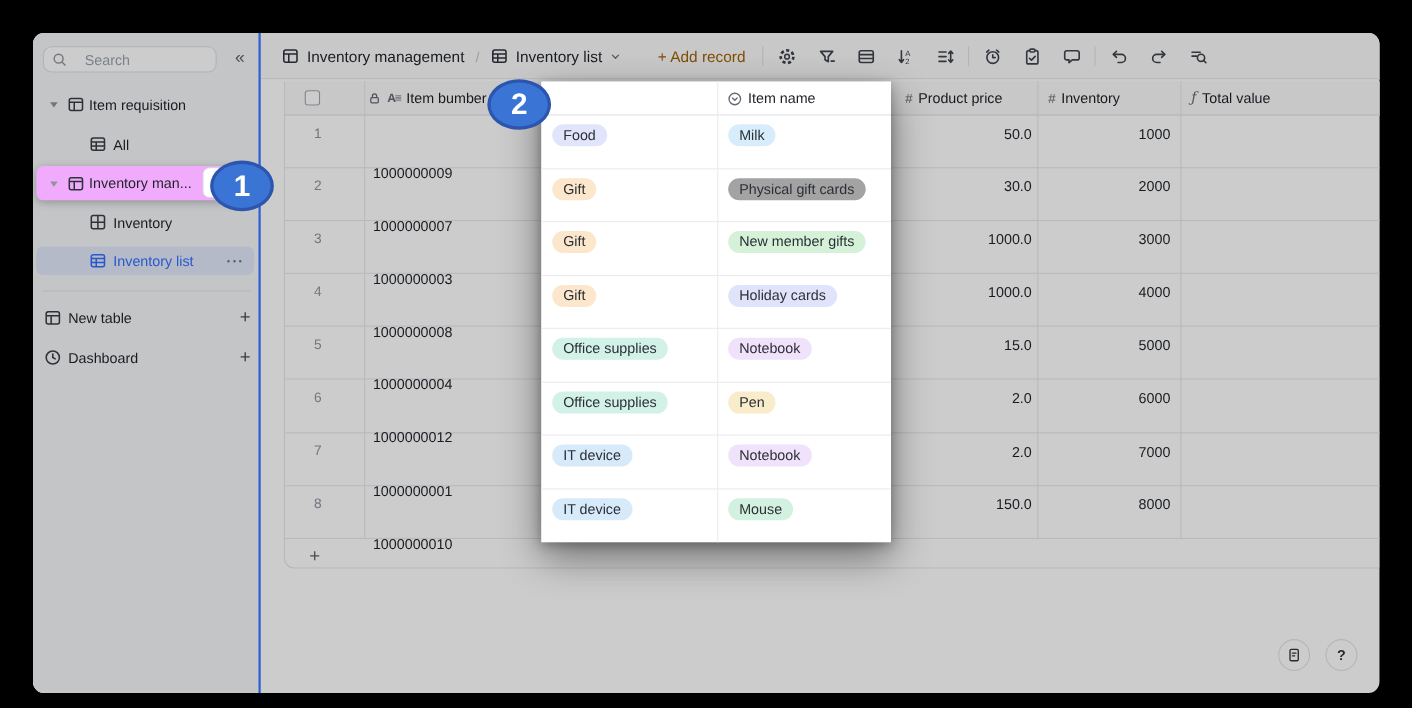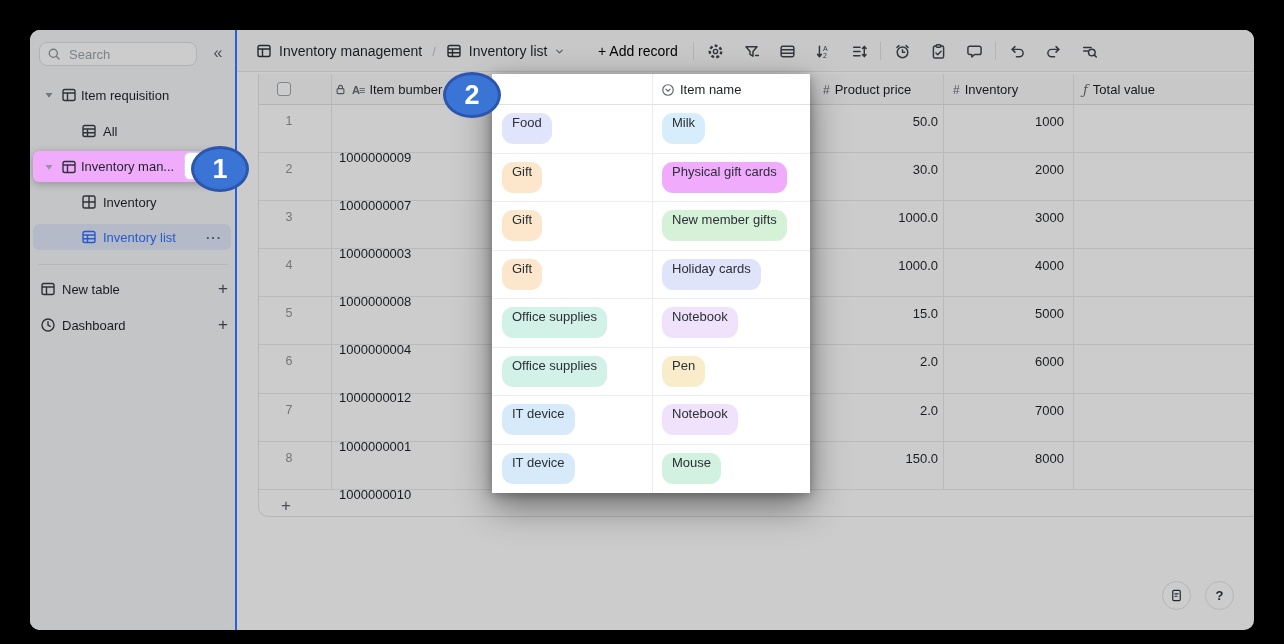--- a/index.html
+++ b/index.html
@@ -2,40 +2,40 @@
 <html><head>
 <meta charset="utf-8">
 <style>
   * { margin:0; padding:0; box-sizing:border-box; }
   html,body { width:1284px; height:644px; }
   body { background:#000; position:relative; font-family:"Liberation Sans", sans-serif; color:#1f2329; overflow:hidden; }
   .window { position:absolute; left:30px; top:30px; width:1224px; height:600px; background:#fff; border-radius:10px; overflow:hidden; }
 
   
   .sidebar { position:absolute; left:0; top:0; width:206px; height:600px; background:#f6f7f9; }
-  .search-box { position:absolute; left:9px; top:12px; width:158px; height:24px; background:#fff; border:1px solid #dde0e4; border-radius:8px; display:flex; align-items:center; padding:0 7px; gap:8px; }
+  .search-box { position:absolute; left:9px; top:12px; width:158px; height:24px; background:#fff; border:1px solid #dde0e4; border-radius:8px; display:flex; align-items:center; padding:0 7px; gap:16px; }
   .search-box input { border:none; outline:none; background:transparent; font-family:"Liberation Sans",sans-serif; font-size:13px; width:110px; color:#1f2329; }
   .search-box input::placeholder { color:#9ca3ad; }
   .collapse-btn { position:absolute; left:176px; top:11px; width:24px; height:24px; display:flex; align-items:center; justify-content:center; color:#5f656e; font-size:16px; cursor:pointer; }
   .nav-row { position:absolute; left:0; width:206px; height:24px; display:flex; align-items:center; font-size:13px; color:#1f2329; }
   .nav-row .tri { position:absolute; left:13px; width:12px; height:12px; }
   .nav-row .nicon { position:absolute; width:16px; height:16px; }
   .nav-row .nlabel { position:absolute; font-weight:500; white-space:nowrap; }
   .nav-plus { position:absolute; left:183px; width:20px; height:20px; display:flex; align-items:center; justify-content:center; font-size:17px; color:#4a4f57; cursor:pointer; }
   .sel-pill { position:absolute; left:3px; width:198px; height:26px; background:#e2e9fa; border-radius:6px; }
   .blue { color:#3370ff; }
   .dots-menu { position:absolute; left:176px; font-size:13px; font-weight:700; letter-spacing:1px; color:#646a73; }
   .side-divider { position:absolute; left:8px; top:234px; width:190px; height:1px; background:#e3e5e9; }
 
   
   .toolbar { position:absolute; left:206px; top:0; width:1036px; height:42px; background:#fbfbfc; border-bottom:1px solid #e7e8ea; }
   .crumbs { position:absolute; left:20px; top:0; height:42px; display:flex; align-items:center; gap:7px; font-size:14px; }
   .crumb-label { font-weight:500; }
   .crumb-sep { color:#c3c7ce; font-size:13px; margin:0 3px; }
-  .add-record { position:absolute; left:362px; top:0; height:42px; display:flex; align-items:center; font-size:14px; font-weight:500; color:#000000; cursor:pointer; }
+  .add-record { position:absolute; left:362px; top:0; height:42px; display:flex; align-items:center; font-size:14px; font-weight:500; color:#a16207; cursor:pointer; }
   .tb-tools { position:absolute; left:454px; top:0; height:42px; display:flex; align-items:center; }
   .tb-btn { width:36px; height:30px; display:flex; align-items:center; justify-content:center; cursor:pointer; border-radius:6px; }
   .tb-sep { width:1px; height:18px; background:#dfe1e4; margin:0 3px; }
 
   
   .table-area { position:absolute; left:228px; top:44px; width:996px; height:443px; border-left:1px solid #e3e4e6; border-bottom:1px solid #e3e4e6; border-bottom-left-radius:10px; background:#fff; }
   .thead { position:absolute; left:0; top:0; width:996px; height:31px; background:#fbfbfc; border-bottom:1px solid #dfe2e5; font-size:13px; }
   .hcell { position:absolute; top:0; height:31px; display:flex; align-items:center; gap:5px; color:#1c1f24; }
   .checkbox { position:absolute; left:18px; top:8px; width:14px; height:14px; border:1.5px solid #a2a8b0; border-radius:3px; background:#fff; cursor:pointer; }
   .ticon { color:#646a73; font-size:12px; }
@@ -52,21 +52,21 @@
 
   
   .overlay { position:absolute; left:0; top:0; width:1224px; height:600px; background:rgba(0,0,0,0.2); z-index:50; pointer-events:none; }
   .blue-rule { position:absolute; left:205px; top:0; width:2px; height:600px; background:#2d5fd4; z-index:55; }
   .popup { position:absolute; left:462px; top:44px; width:318px; height:419px; background:#fff; z-index:60; box-shadow:0 14px 34px rgba(0,0,0,0.45), 0 2px 10px rgba(0,0,0,0.28); }
   .popup-head { position:relative; width:318px; height:31px; border-bottom:1px solid #dfe2e5; font-size:13px; }
   .phcell { position:absolute; top:0; height:31px; display:flex; align-items:center; gap:5px; color:#1c1f24; }
   .popup-div { position:absolute; left:160px; top:0; width:1px; height:419px; background:#ececee; }
   .prow { position:relative; width:318px; height:48.5px; border-bottom:1px solid #ececee; }
   .prow:last-child { border-bottom:none; }
-  .pill { position:absolute; top:8px; display:inline-block; padding:2px 10px 14px; border-radius:11px; font-size:13px; font-weight:500; color:#2b2f36; white-space:nowrap; }
+  .pill { position:absolute; top:8px; display:inline-block; padding:2px 10px 3px; border-radius:11px; font-size:13px; font-weight:500; color:#2b2f36; white-space:nowrap; }
   .pill.cat { left:10px; }
   .pill.item { left:170px; }
 
   
   .sb-highlight { position:absolute; left:3px; top:121px; width:199px; height:31px; background:#f0abfc; border-radius:6px; z-index:60; display:flex; align-items:center; font-size:13px; box-shadow:0 2px 8px rgba(0,0,0,0.25); }
   .sb-highlight .tri { position:absolute; left:10px; width:12px; height:12px; }
   .sb-highlight .nicon { position:absolute; left:28px; width:16px; height:16px; }
   .sb-highlight .nlabel { position:absolute; left:48px; font-weight:500; white-space:nowrap; }
   .ghost-btn { position:absolute; left:151px; top:1px; width:46px; height:28px; border:1px solid #d2d5da; border-radius:6px; background:#fff; }
 
@@ -387,21 +387,21 @@
         <span>Item name</span>
       </div>
     </div>
     <div>
         <div class="prow">
           <span class="pill cat" style="background: rgb(225, 229, 252);">Food</span>
           <span class="pill item" style="background: rgb(215, 237, 252);">Milk</span>
         </div>
         <div class="prow">
           <span class="pill cat" style="background: rgb(252, 231, 204);">Gift</span>
-          <span class="pill item" style="background: #f0abfc; text-align: right;">Physical gift cards</span>
+          <span class="pill item" style="background: #a3a3a3; text-align: right;">Physical gift cards</span>
         </div>
         <div class="prow">
           <span class="pill cat" style="background: rgb(252, 231, 204);">Gift</span>
           <span class="pill item" style="background: rgb(213, 242, 217);">New member gifts</span>
         </div>
         <div class="prow">
           <span class="pill cat" style="background: rgb(252, 231, 204);">Gift</span>
           <span class="pill item" style="background: rgb(223, 228, 251);">Holiday cards</span>
         </div>
         <div class="prow">

